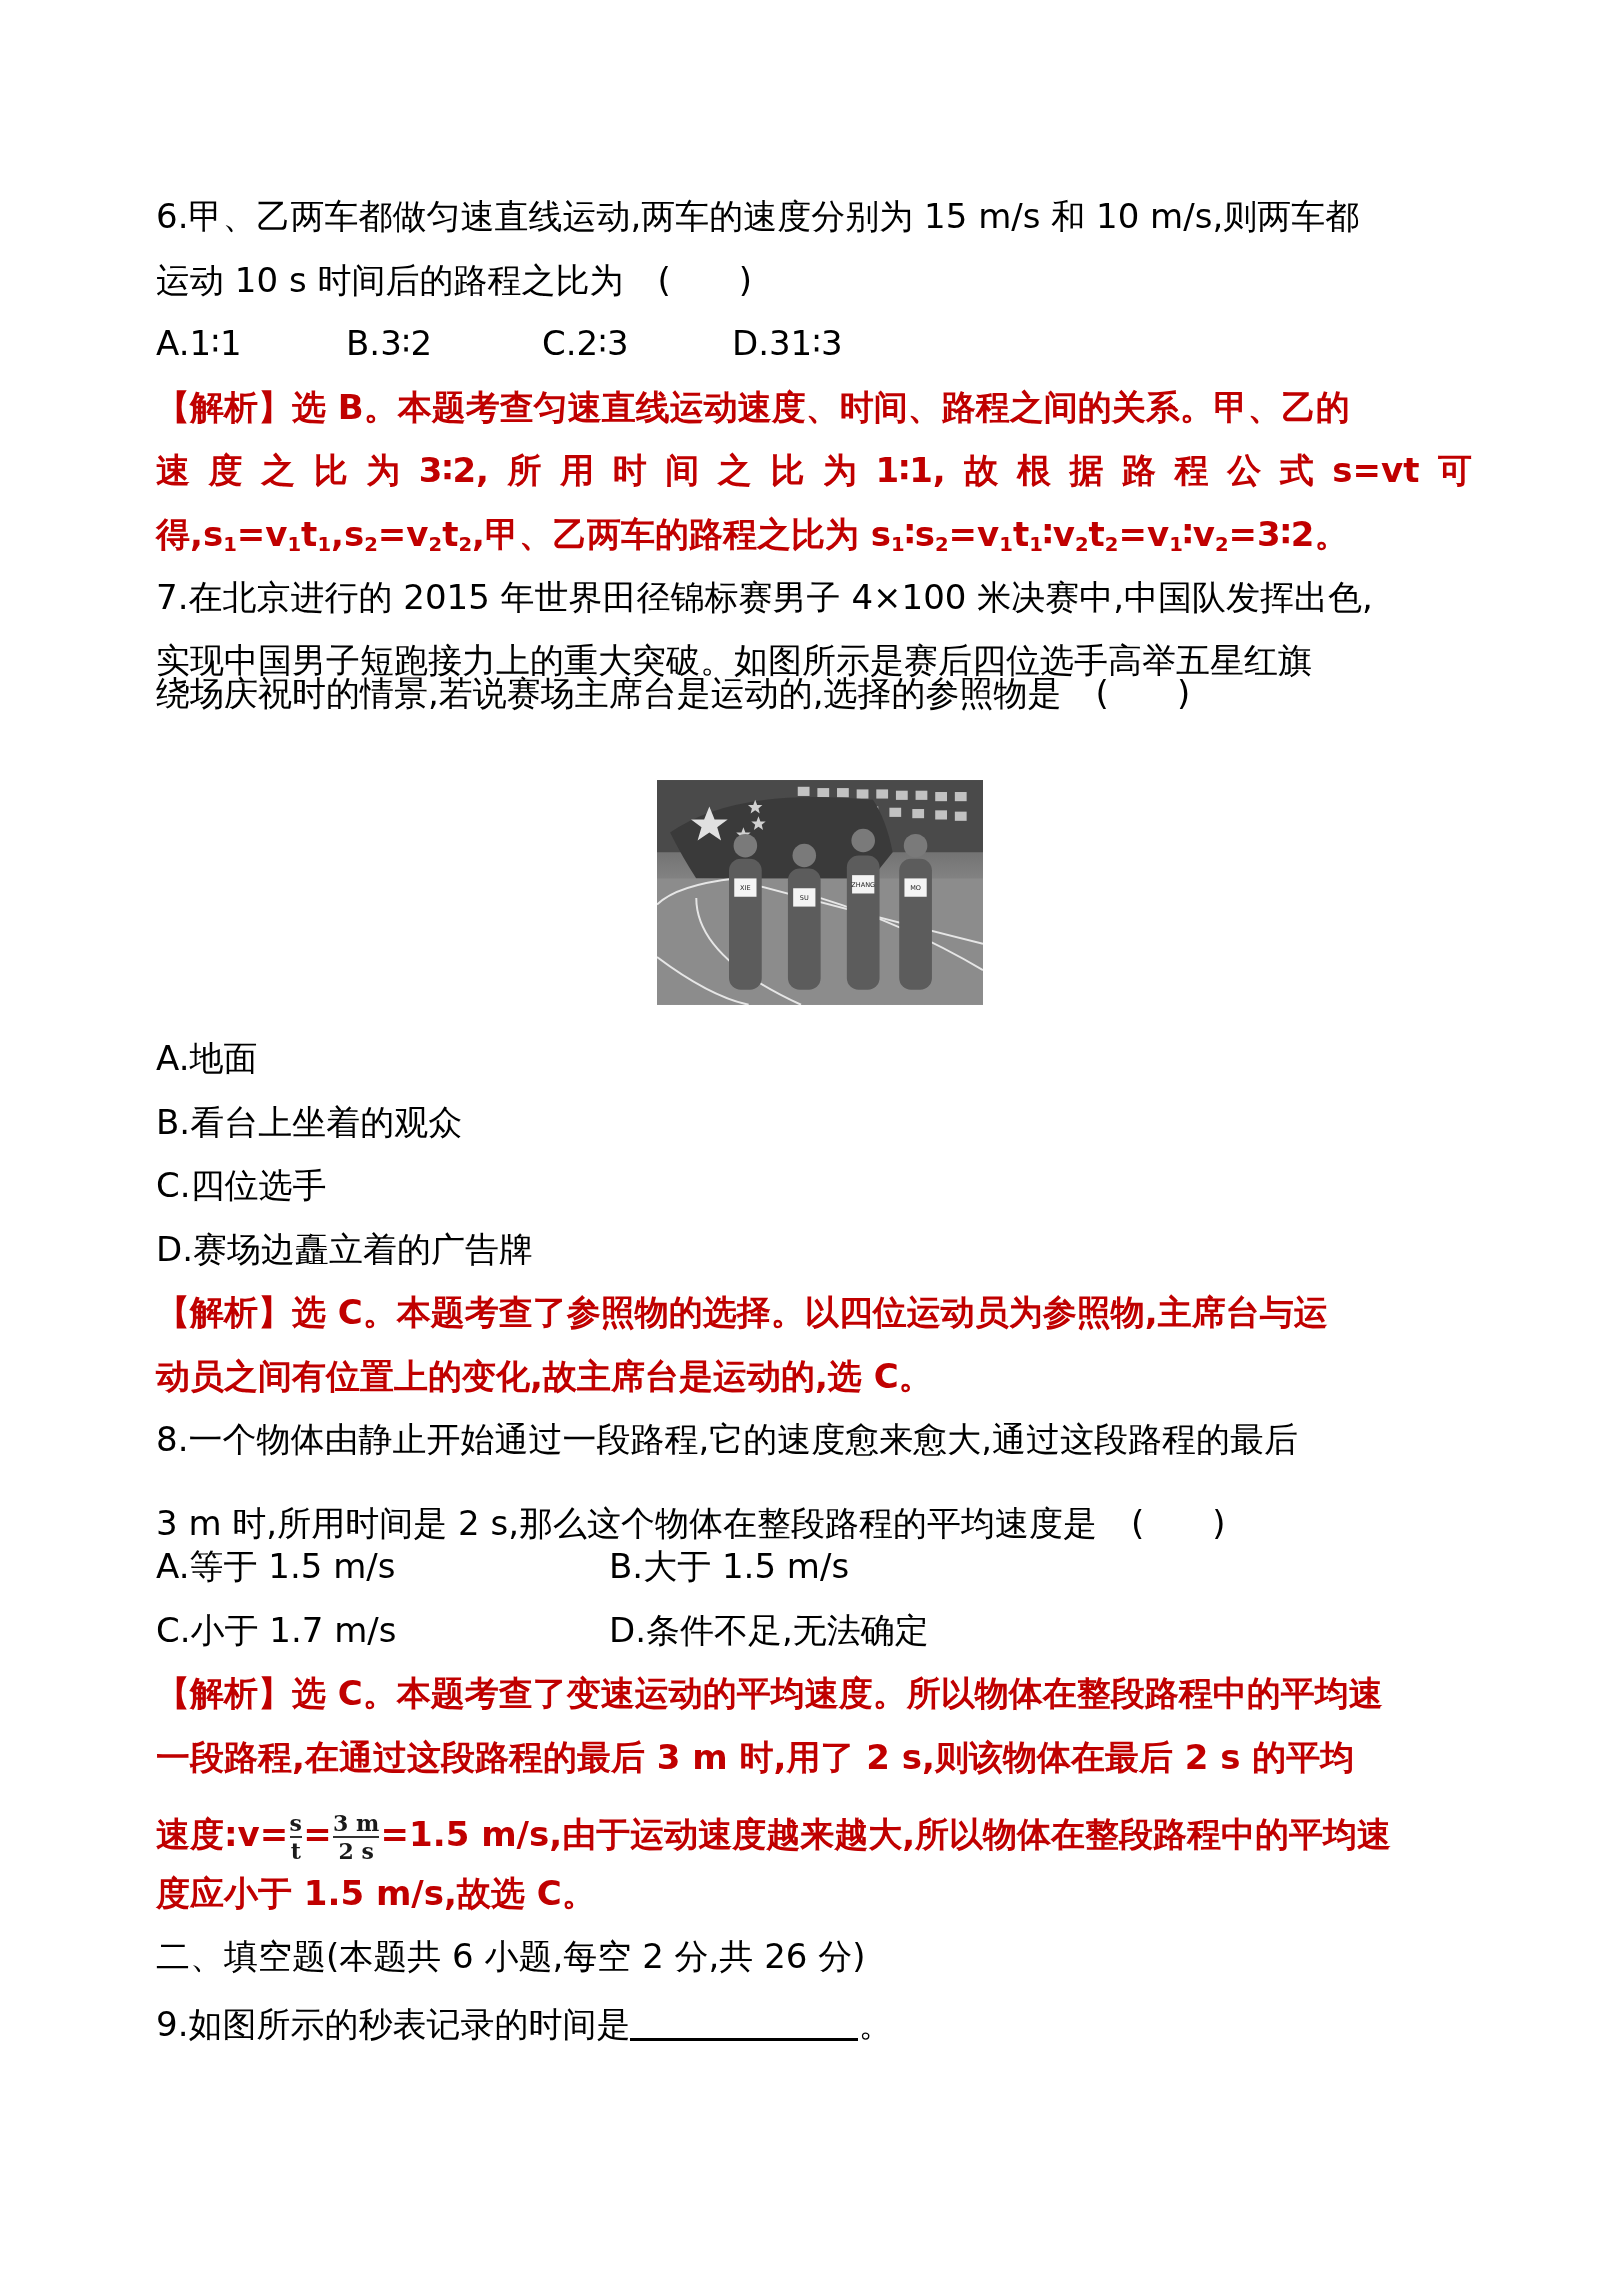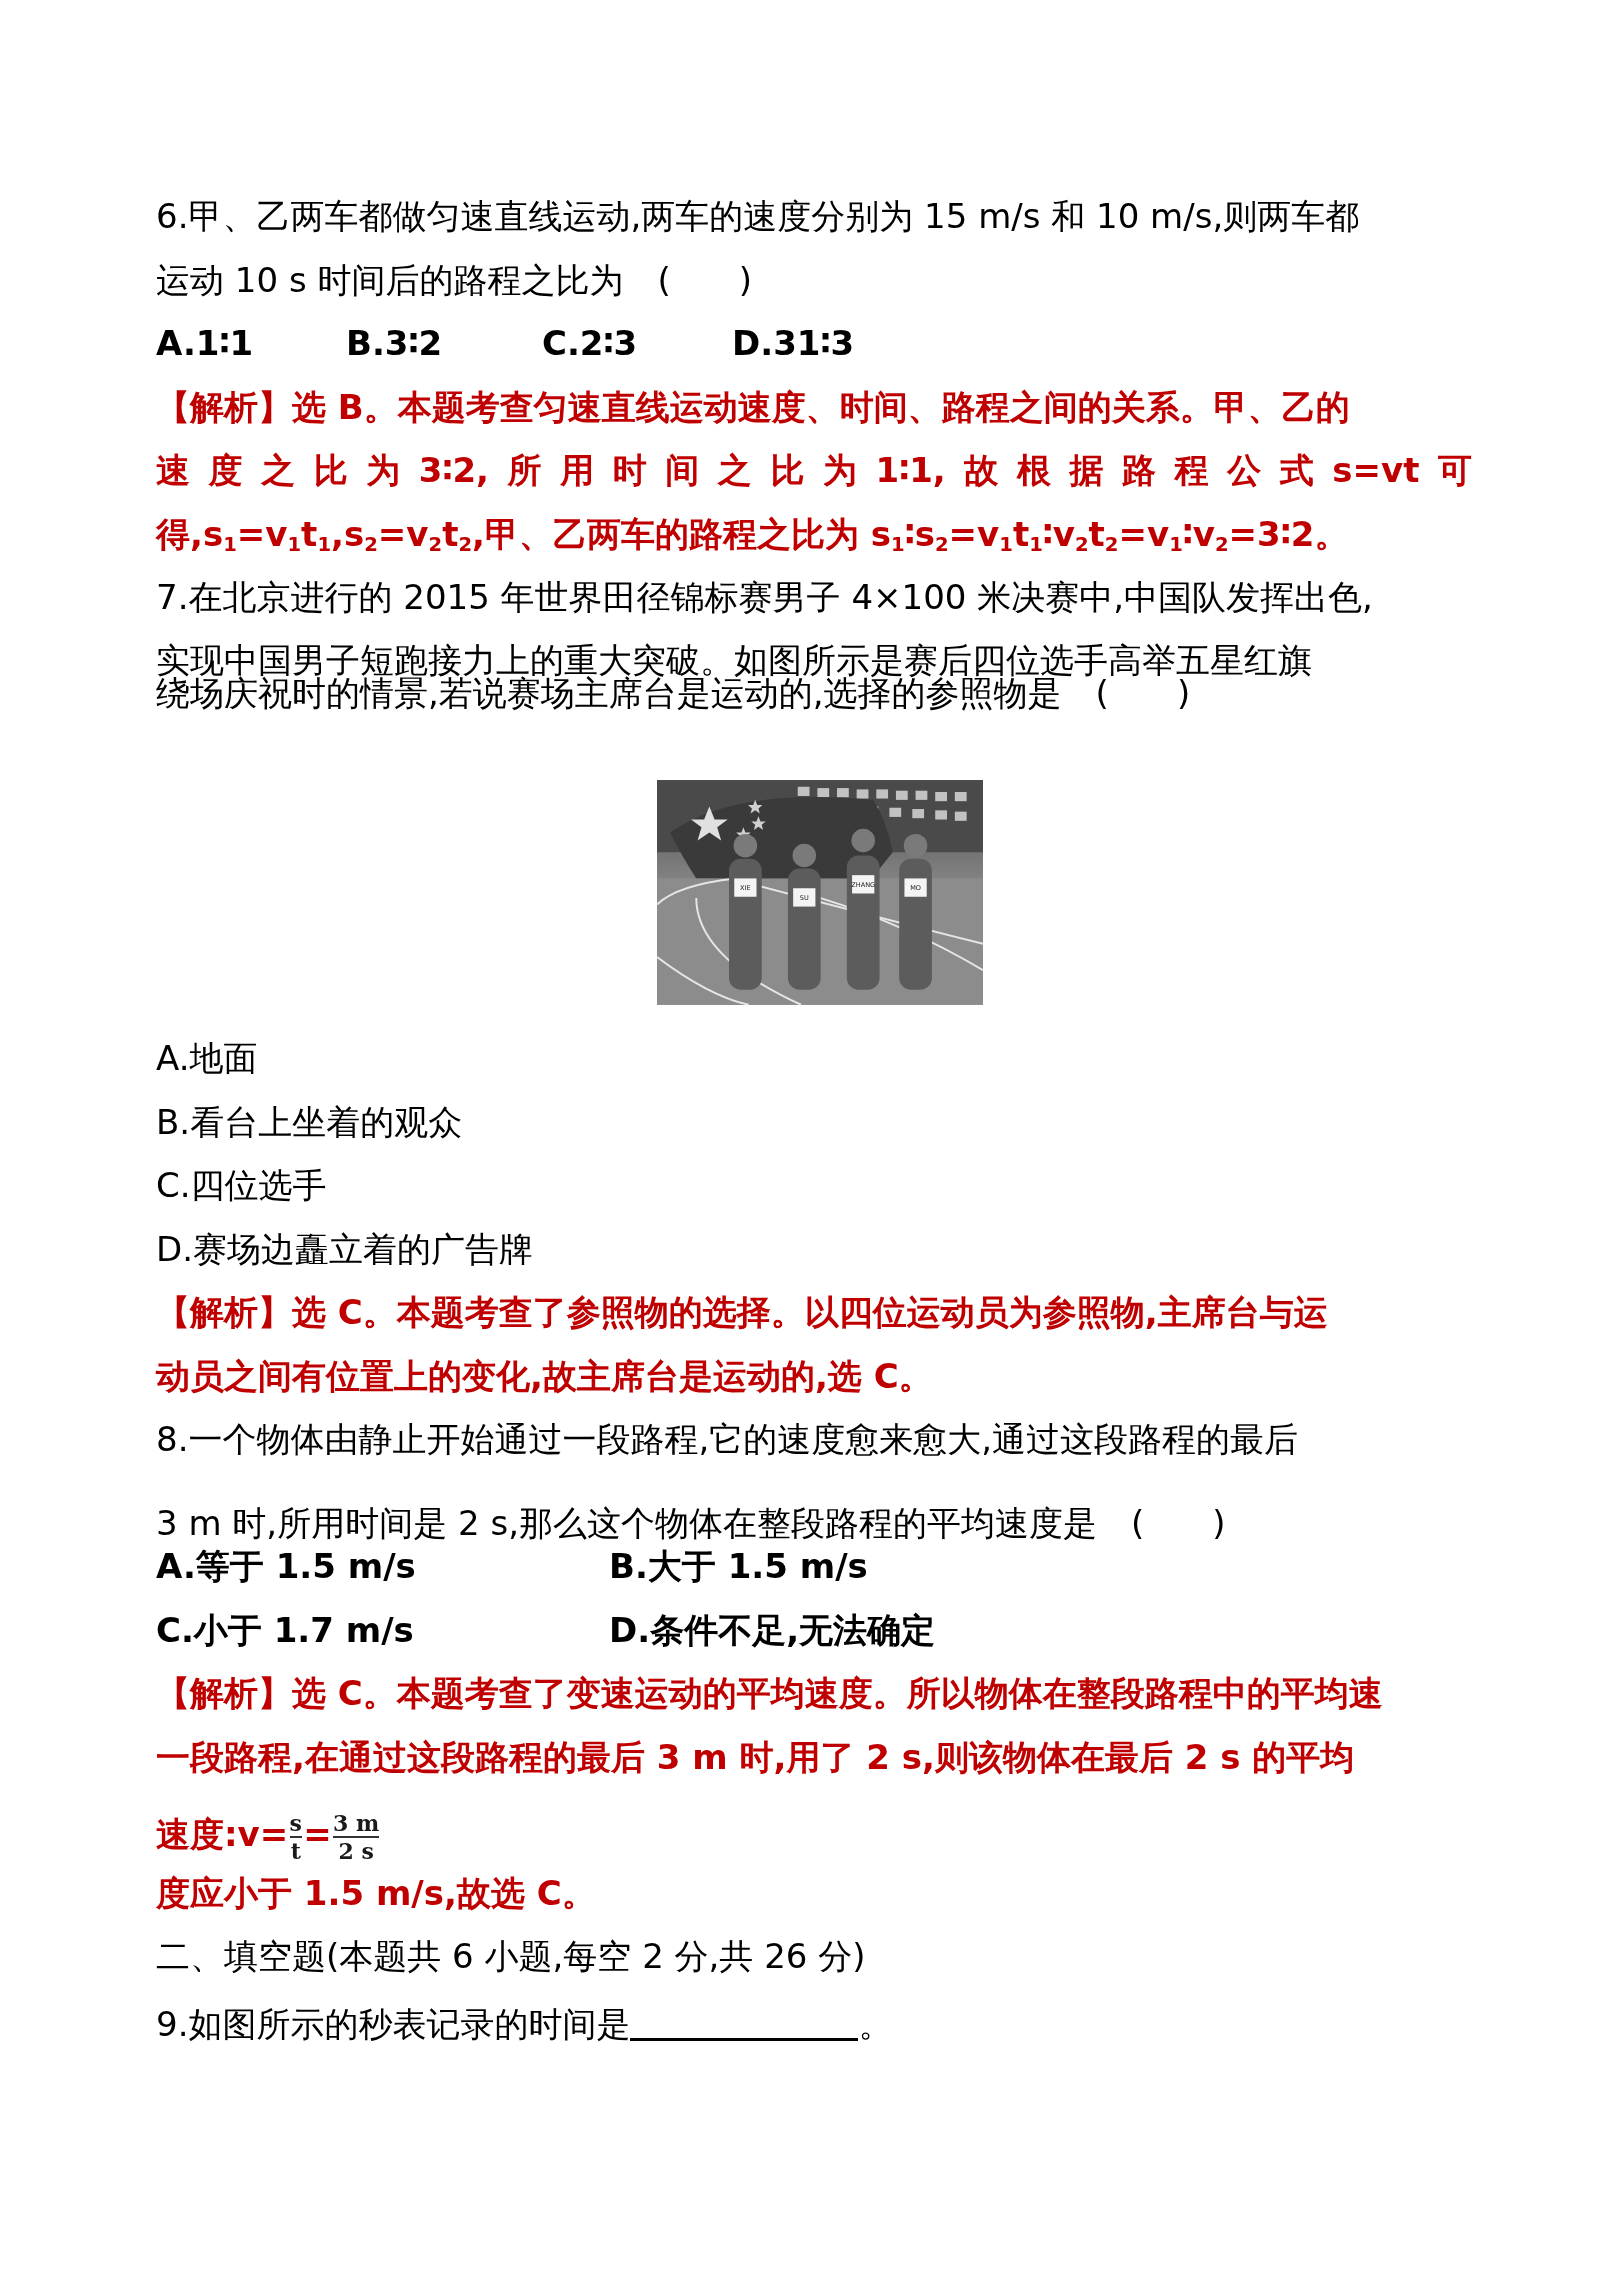--- a/index.html
+++ b/index.html
@@ -2,21 +2,21 @@
 <html style="font-size:10.5px"><head>
 <meta charset="utf-8">
 <style>
   html, body { margin: 0; padding: 0; background: #ffffff; }
   body { width: 1623px; height: 2295px; position: relative; overflow: hidden;
          font-family: "DejaVu Sans", "Liberation Sans", sans-serif; color: #000; }
   .line { position: absolute; left: 156px; width: 1316px; font-size: 34px; line-height: 43px;
           white-space: nowrap; letter-spacing: 0px; }
   .red { color: #c00000; font-weight: bold; }
   .justify { display: flex; justify-content: space-between; }
-  .opt { display: inline-block; font-weight: bold; }
+  .opt { display: inline-block; }
   .sub { font-size: 19.6px; vertical-align: -5.2px; line-height: 0; }
   .frac { display: inline-flex; flex-direction: column; align-items: center; vertical-align: middle;
           font-family: "DejaVu Serif", "Liberation Serif", serif; color: #1a1a1a; font-size: 22px; line-height: 26px; margin: 0 1.3px; }
   .frac .bar { border-top: 2.6px solid #333; align-self: stretch; }
   .blank { display: inline-block; width: 228px; border-bottom: 3.3px solid #000; height: 39px; vertical-align: -5.2px; }
   .photo { position: absolute; left: 657px; top: 780px; width: 326px; height: 225px; overflow: hidden;
            background: linear-gradient(180deg, #5a5a5a 0%, #6e6e6e 28%, #8a8a8a 50%, #9a9a9a 100%); text-align: right; }
   .photo svg { display: block; }
 </style>
 </head>
@@ -142,21 +142,21 @@
 <div class="line red" style="top:1736px">一段路程,在通过这段路程的最后 3 m 时,用了 2 s,则该物体在最后 2 s 的平均</div>
 <div class="line red" style="top:1805px; line-height:59px">
   <span>速度:v=</span><span class="frac">
       <span>s</span>
       <span class="bar"></span>
       <span>t</span>
     </span><span>=</span><span class="frac">
       <span>3 m</span>
       <span class="bar"></span>
       <span>2 s</span>
-    </span>
+    </span><span>=1.5 m/s,由于运动速度越来越大,所以物体在整段路程中的平均速</span>
 </div>
 <div class="line red" style="top:1872px">度应小于 1.5 m/s,故选 C。</div>
 
 <div class="line" style="top:1935px">二、填空题(本题共 6 小题,每空 2 分,共 26 分)</div>
 
 <div class="line" style="top:1999px">
   <span>9.如图所示的秒表记录的时间是</span><span class="blank"></span><span>。</span>
 </div>
 
 

